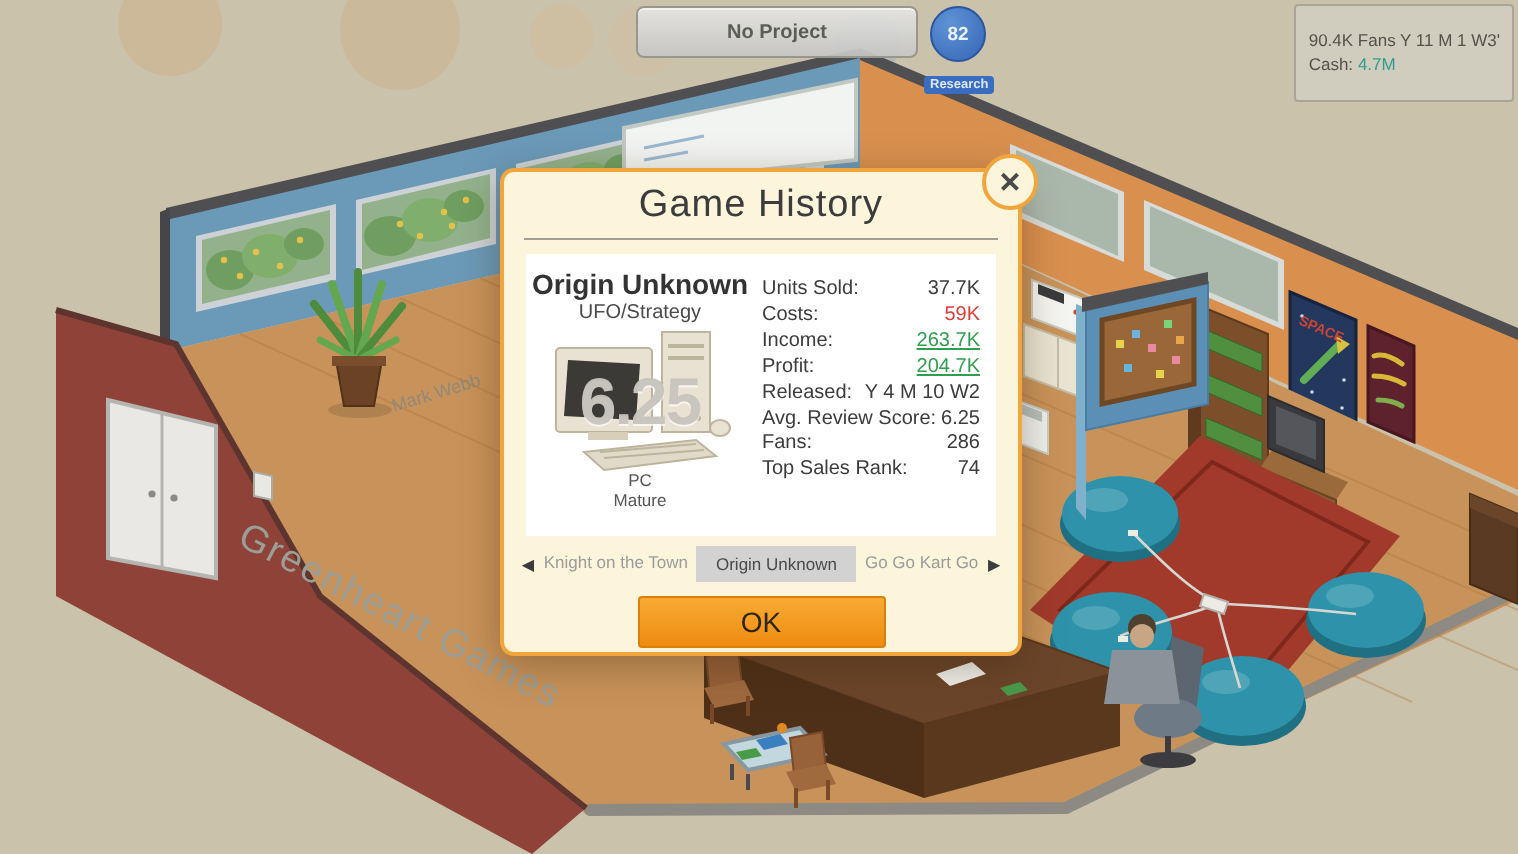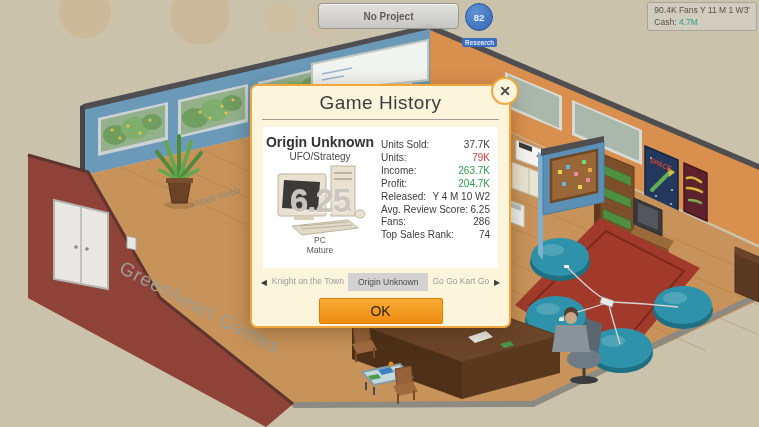--- a/index.html
+++ b/index.html
@@ -11,21 +11,21 @@
     background:linear-gradient(rgba(228,228,226,.95),rgba(198,198,196,.92));
     border:1px solid #97978e;border-radius:4px;box-shadow:inset 0 1px 0 rgba(255,255,255,.6);
     display:flex;align-items:center;justify-content:center;font-size:10px;color:#5d5d58;font-weight:bold;}
   .hud-research{position:absolute;left:462px;top:3px;width:34px;text-align:center;font-weight:bold;}
   .hud-research .bubble{width:26px;height:26px;border-radius:50%;margin:0 auto;
     background:radial-gradient(circle at 35% 30%,#5f93d6,#3566b4);border:1px solid #2a55a0;
     color:#eaf1fb;font-size:9.5px;display:flex;align-items:center;justify-content:center;}
   .hud-research .tag{margin-top:1px;display:inline-block;background:#3a6cc0;color:#dcе8f8;color:#dce8f8;
     font-size:6.5px;padding:1px 3px;border-radius:2px;}
   .hud-stats{position:absolute;right:2px;top:2px;background:rgba(208,205,191,.92);
-    border:1px solid #a9a699;border-radius:2px;padding:2px 6px;font-size:8.5px;color:#54524a;
+    border:1px solid #a9a699;border-radius:2px;padding:12px 6px;font-size:8.5px;color:#54524a;
     line-height:11.5px;white-space:nowrap;}
   .hud-stats .cash-value{color:#2f9d8c;}
 
   
   .dialog{position:absolute;left:250px;top:84px;width:257px;height:240px;background:#fdf4dc;
     border:2px solid #f0a63c;border-radius:7px;box-shadow:0 5px 20px rgba(55,35,8,.35);}
   .dialog-close{position:absolute;right:-10px;top:-9px;width:24px;height:24px;border-radius:50%;
     background:#fdf4dc;border:2px solid #f0a63c;color:#4a4a48;font-size:14px;font-weight:bold;
     display:flex;align-items:center;justify-content:center;cursor:pointer;line-height:1;}
   .dialog-title{text-align:center;font-size:19px;color:#3c3c3c;margin-top:6px;letter-spacing:.5px;}
@@ -35,21 +35,21 @@
   .game-name{font-size:14px;font-weight:bold;color:#333;}
   .game-genre{font-size:10px;color:#4a4a4a;margin-top:1px;}
   .platform-art{position:relative;width:92px;height:74px;margin:2px auto 0;}
   .score-overlay{position:absolute;inset:0;display:flex;align-items:center;justify-content:center;
     font-size:33px;font-weight:600;color:rgba(198,195,188,.95);
     text-shadow:0 1px 0 rgba(255,255,255,.7);letter-spacing:-1px;pointer-events:none;}
   .platform-label,.rating-label{font-size:8.5px;color:#555;}
   .platform-label{margin-top:-3px;}
   .panel-right{flex:1;padding:12px 8px 0 4px;}
   .stat-row{display:flex;justify-content:space-between;font-size:10px;color:#3c3c3c;line-height:12.9px;align-items:center;}
-  .v-red{color:#e23b35;} .v-green{color:#2f9e4f;}
+  .v-red{color:#e23b35;} .v-green{color:#2f9e4f;text-decoration:underline;}
   .dialog-nav{display:flex;align-items:center;margin:5px 8px 0;height:18px;font-size:8.5px;color:#9b9b9b;}
   .nav-arrow{color:#3c3c3c;font-size:8px;width:12px;text-align:center;cursor:pointer;}
   .nav-items{flex:1;display:flex;justify-content:space-between;align-items:flex-start;}
   .nav-item{padding:3px 4px;cursor:pointer;white-space:nowrap;}
   .nav-item.selected{background:#d2d2d2;color:#4a4a4a;padding:4px 10px;}
   .ok-button{display:block;margin:7px auto 0;width:124px;height:26px;
     background:linear-gradient(#f8ab33,#ee8c10);border:1px solid #da7f08;border-radius:2px;
     font-size:14px;color:#2e2412;font-family:"Liberation Sans",sans-serif;cursor:pointer;}
 </style>
 </head>
@@ -363,22 +363,22 @@
         <div class="platform-label">PC</div>
         <div class="rating-label">Mature</div>
       </div>
 
       <div class="panel-right">
         <div class="stat-row">
           <span>Units Sold:</span>
           <span>37.7K</span>
         </div>
         <div class="stat-row">
-          <span>Units:</span>
-          <span class="v-red">79K</span>
+          <span>Costs:</span>
+          <span class="v-red">59K</span>
         </div>
         <div class="stat-row">
           <span>Income:</span>
           <span class="v-green">263.7K</span>
         </div>
         <div class="stat-row">
           <span>Profit:</span>
           <span class="v-green">204.7K</span>
         </div>
         <div class="stat-row">

